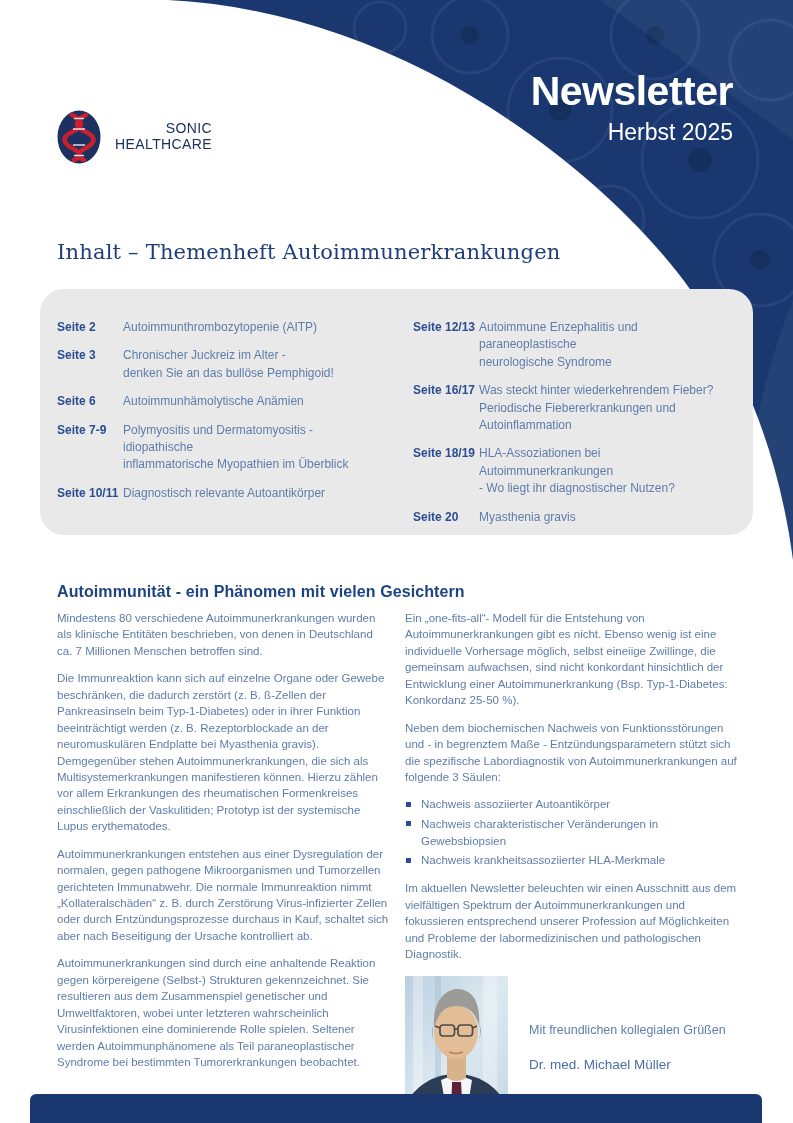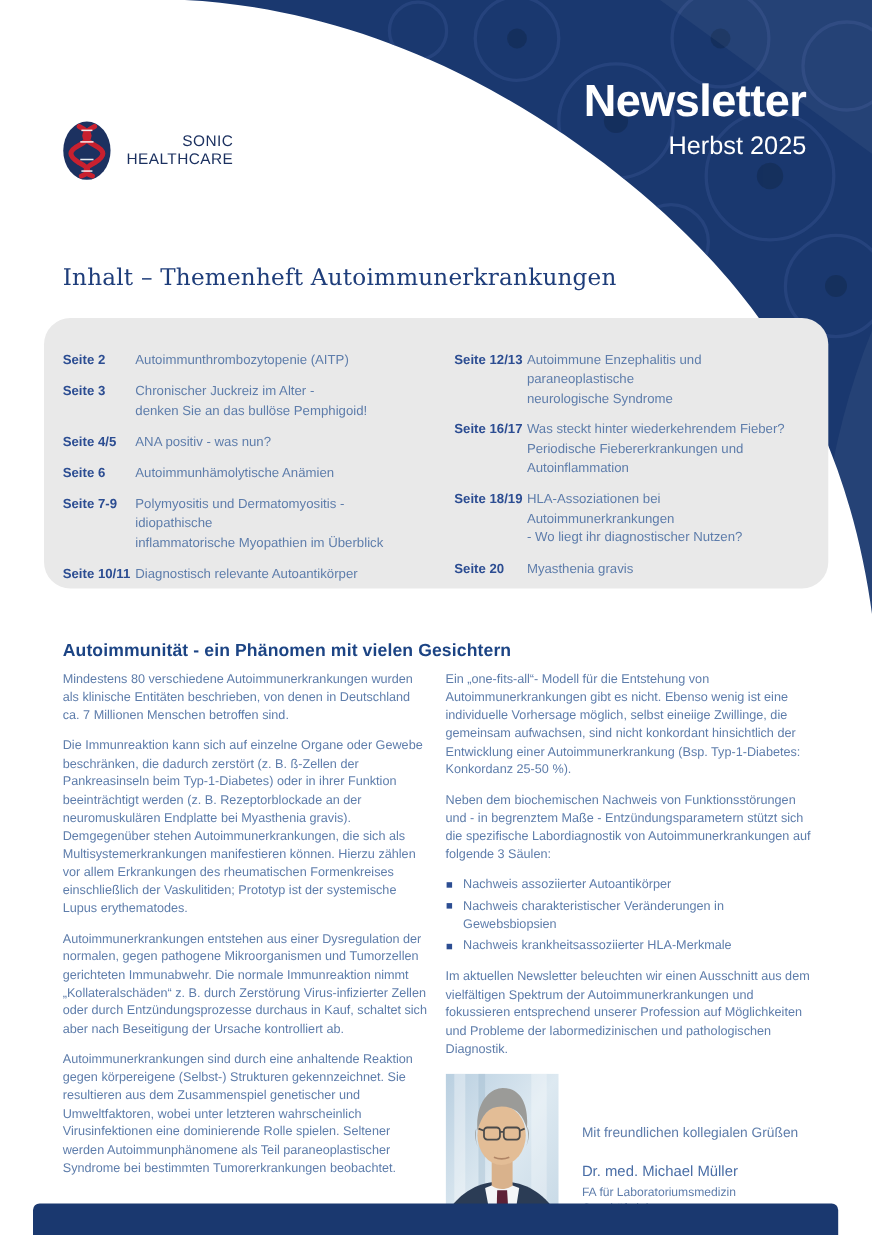--- a/index.html
+++ b/index.html
@@ -149,24 +149,20 @@
           <span class="toc-page">Seite 2</span>
           <span class="toc-title">Autoimmunthrombozytopenie (AITP)</span>
         </div>
 
         <div class="toc-row">
           <span class="toc-page">Seite 3</span>
           <span class="toc-title">Chronischer Juckreiz im Alter -
 denken Sie an das bullöse Pemphigoid!</span>
         </div>
 
-        <div class="toc-row">
-          <span class="toc-page">Seite 4/5</span>
-          <span class="toc-title">ANA positiv - was nun?</span>
-        </div>
 
         <div class="toc-row">
           <span class="toc-page">Seite 6</span>
           <span class="toc-title">Autoimmunhämolytische Anämien</span>
         </div>
 
         <div class="toc-row">
           <span class="toc-page">Seite 7-9</span>
           <span class="toc-title">Polymyositis und Dermatomyositis - idiopathische
 inflammatorische Myopathien im Überblick</span>
@@ -280,24 +276,20 @@
             </g>
 
             <path d="M44,76 Q51,79 58,76" fill="none" stroke="#b08566" stroke-width="1.6"></path>
 
             <circle cx="79" cy="124" r="2.5" fill="#cfd6de"></circle>
           </svg>
         </div>
         <div class="sig-text">
           <div class="sig-greeting">Mit freundlichen kollegialen Grüßen</div>
           <div class="sig-name">Dr. med. Michael Müller</div>
-          <div class="sig-role">
-            <div>FA für Laboratoriumsmedizin</div>
-            <div>Geschäftsleitung</div>
-          </div>
         </div>
       </div>
     </div>
   </div>
 
   <div class="footer-bar"></div>
 
 </div>
 
 </body></html>

